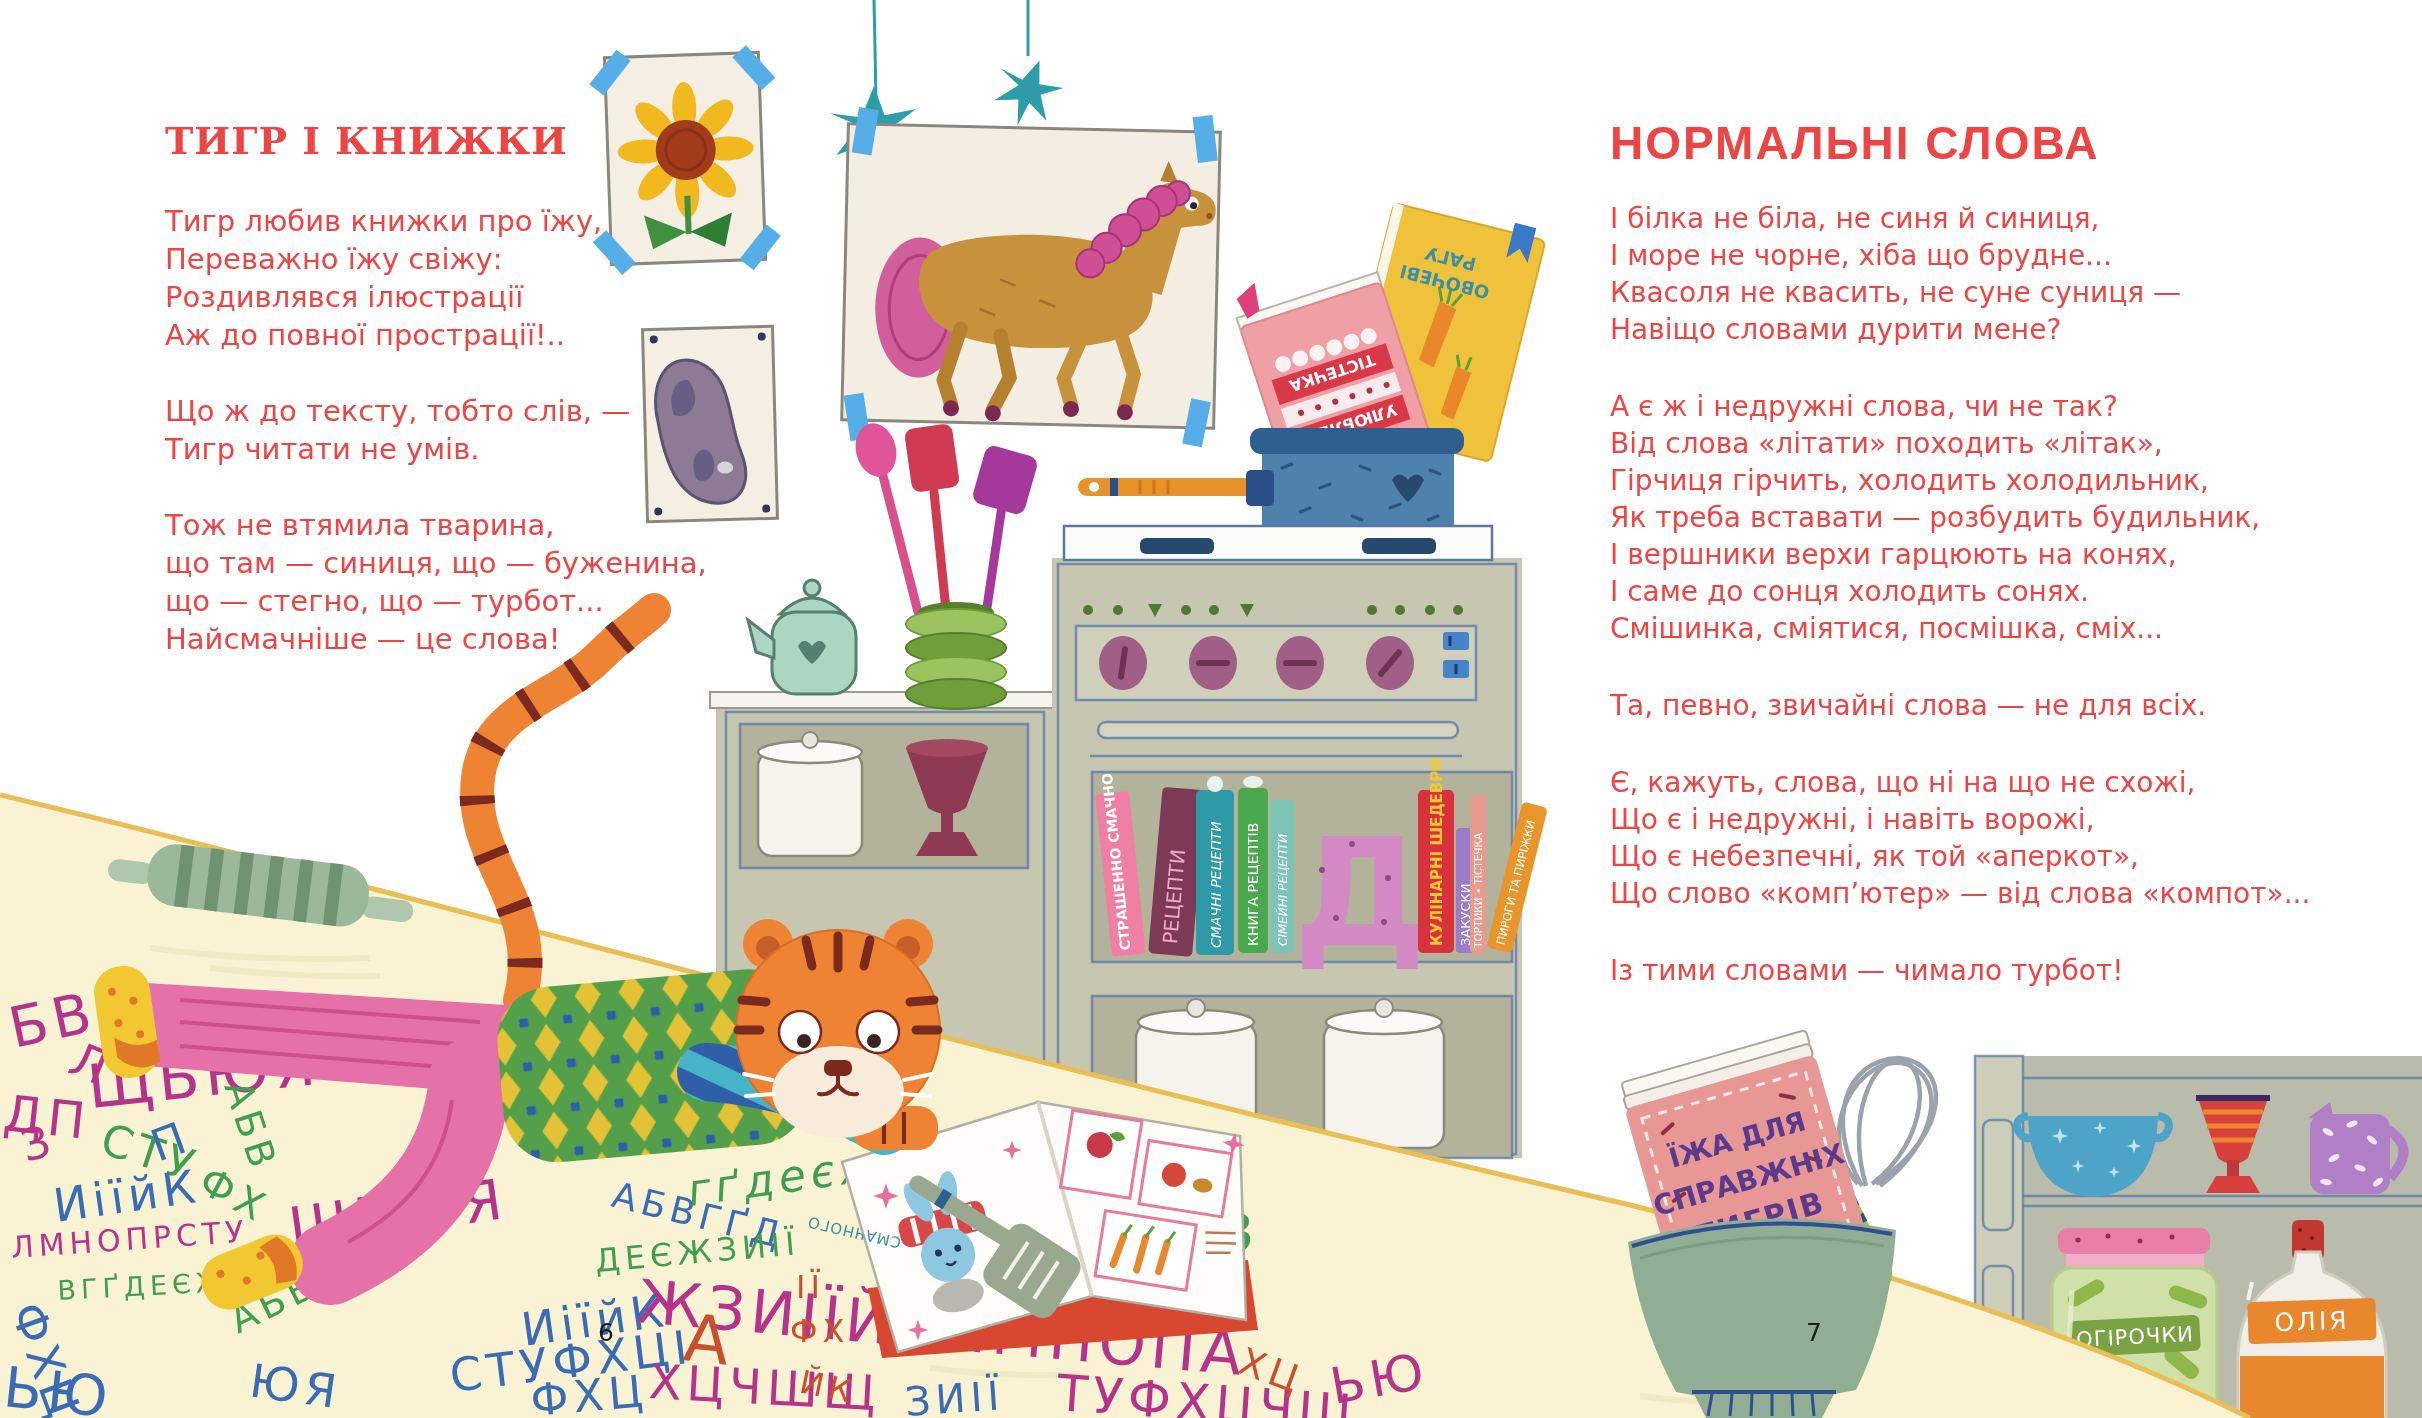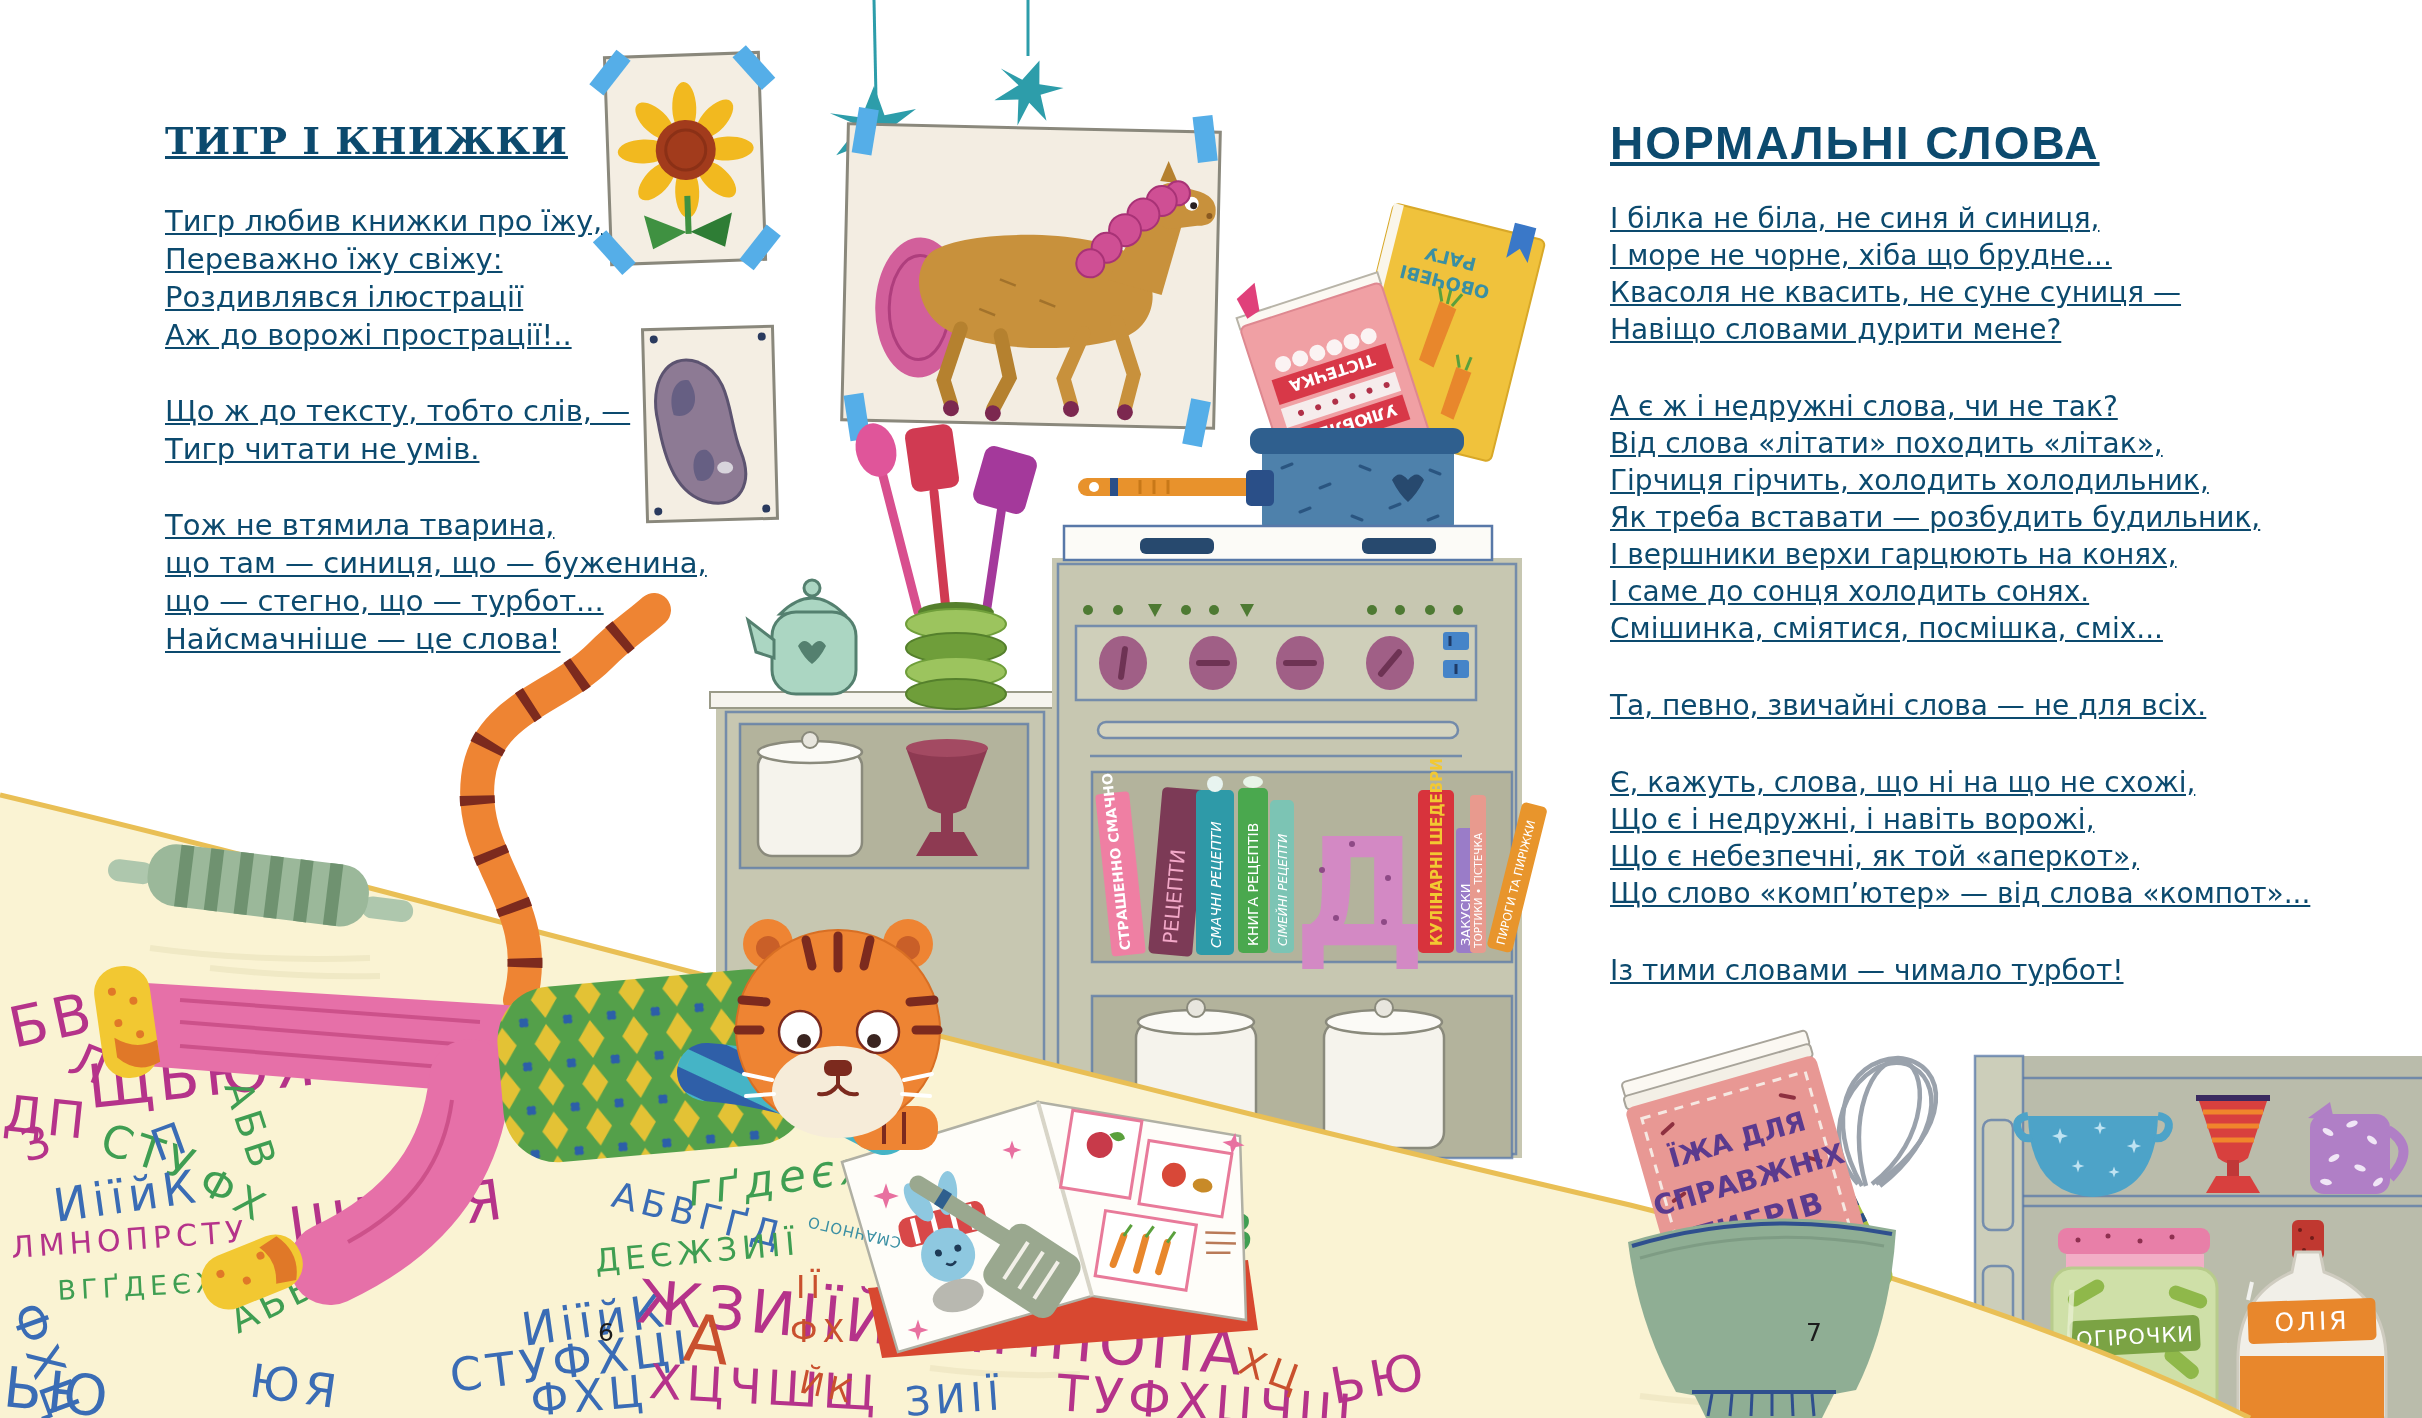--- a/index.html
+++ b/index.html
@@ -1,19 +1,19 @@
 <!DOCTYPE html>
 <html><head>
 <meta charset="utf-8">
 <style>
   html,body{margin:0;padding:0;background:#777;}
   .spread{position:relative;width:2422px;height:1418px;background:#ffffff;overflow:hidden;
           font-family:"DejaVu Sans",sans-serif;}
   .spread > svg{position:absolute;left:0;top:0;}
-  .poem{position:absolute;color:#0c4a6e;text-decoration:underline;}
+  .poem{position:absolute;color:#ef4444;}
   .poem h2{font-weight:bold;margin:0;}
   .poem-left{left:165px;top:122px;font-size:29px;line-height:38px;}
   .poem-left h2{font-family:"DejaVu Serif",serif;font-size:38px;letter-spacing:1px;margin:0 0 42px 0;}
   .poem-right{left:1610px;top:125px;font-size:28px;line-height:37px;}
   .poem-right h2{font-family:"Liberation Sans",sans-serif;font-size:46px;letter-spacing:2px;margin:0 0 38px 0;}
   .poem-left .stanza{margin:0 0 38px 0;}
   .poem-right .stanza{margin:0 0 40px 0;}
   .pagenum{position:absolute;font-size:25px;color:#1c1c1c;}
   .sk{fill:none;stroke:#5878a8;stroke-width:2.5;opacity:.75;}
   text{font-family:"DejaVu Sans",sans-serif;}
@@ -731,21 +731,21 @@
   </g>
 </g>
 </svg>
 
 <div class="poem poem-left">
   <h2>ТИГР І КНИЖКИ</h2>
   <div class="stanza">
     <div>Тигр любив книжки про їжу,</div>
     <div>Переважно їжу свіжу:</div>
     <div>Роздивлявся ілюстрації</div>
-    <div>Аж до ворожі прострації!..</div>
+    <div>Аж до повної прострації!..</div>
   </div>
   <div class="stanza">
     <div>Що ж до тексту, тобто слів, —</div>
     <div>Тигр читати не умів.</div>
   </div>
   <div class="stanza">
     <div>Тож не втямила тварина,</div>
     <div>що там — синиця, що — буженина,</div>
     <div>що — стегно, що — турбот...</div>
     <div>Найсмачніше — це слова!</div>

